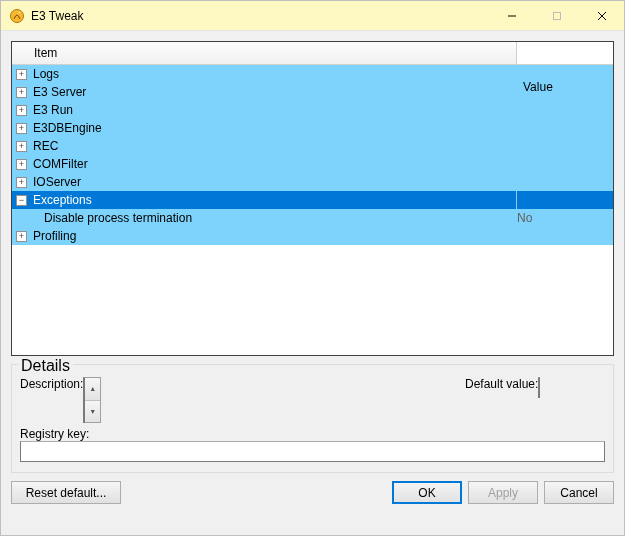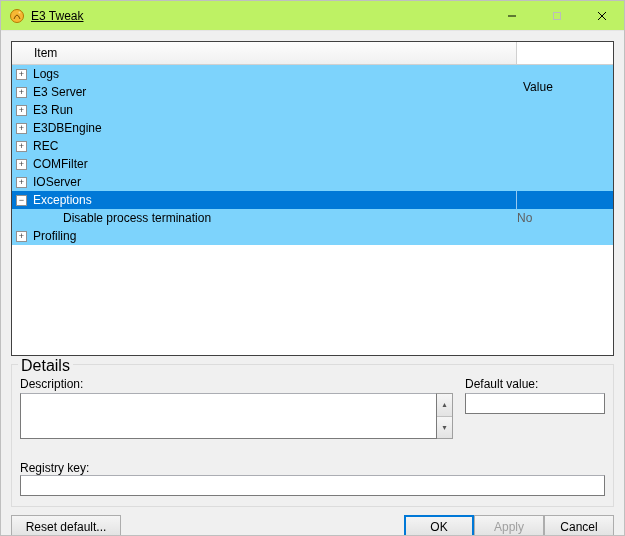--- a/index.html
+++ b/index.html
@@ -12,23 +12,22 @@
     width: 625px;
     height: 536px;
     overflow: hidden;
     border: 1px solid #bfbfbf;
   }
   
   .titlebar {
     height: 30px;
     display: flex;
     align-items: center;
-    background: #bef264;
+    background: #fef9c3;
     border-bottom: 1px solid #e5e5e5;
-    text-decoration: underline;
   }
   .titlebar .icon {
     width: 16px; height: 16px;
     margin: 0 6px 0 8px;
     display: flex; align-items: center; justify-content: center;
   }
   .titlebar .title {
     flex: 1;
     font-size: 12px;
     color: #000;
@@ -96,21 +95,21 @@
     width: 96px;
     padding-right: 16px;
     color: #606060;
   }
   .row.group { }
   .row.selected {
     background: #0078d7;
     color: #fff;
   }
   .row.selected .cell-value { color: #fff; }
-  .row.child .cell-item { padding-left: 51px; }
+  .row.child .cell-item { padding-left: 32px; }
   .plusminus {
     width: 11px; height: 11px;
     border: 1px solid #919191;
     background: #fff;
     display: inline-flex;
     align-items: center;
     justify-content: center;
     margin-right: 6px;
     font-size: 9px;
     line-height: 9px;
@@ -142,21 +141,21 @@
   .groupbox .legend {
     position: absolute;
     top: -8px;
     left: 6px;
     background: #f0f0f0;
     padding: 0 3px;
     font-size: 16px;
     color: #000;
   }
   .field-row { display: flex; gap: 12px; margin-top: 6px; }
-  .field-col { display: flex; flex-direction: column; }
+  .field-col { display: flex; flex-direction: row; }
   .field-col.desc { flex: 1; }
   .field-col.defv { width: 140px; }
   .label { font-size: 12px; margin-bottom: 2px; color: #000; }
   .textarea-wrap {
     display: flex;
   }
   .textarea {
     flex: 1;
     height: 46px;
     border: 1px solid #7a7a7a;
@@ -178,28 +177,29 @@
     color: #555;
     border-bottom: 1px solid #c0c0c0;
   }
   .spin .sbtn:last-child { border-bottom: none; }
   .textinput {
     height: 21px;
     border: 1px solid #7a7a7a;
     border-top-color: #abadb3;
     background: #fff;
   }
-  .regkey { margin-top: 22px; }
+  .regkey { margin-top: 4px; }
   .regkey .textinput { width: 100%; }
 
   
   .footer {
     margin-top: 8px;
     display: flex;
     align-items: center;
+    gap: 6px;
   }
   .footer .spacer { flex: 1; }
   .btn {
     height: 23px;
     min-width: 70px;
     padding: 0 12px;
     border: 1px solid #adadad;
     background: linear-gradient(#f5f5f5,#e1e1e1);
     font-size: 12px;
     display: inline-flex;

